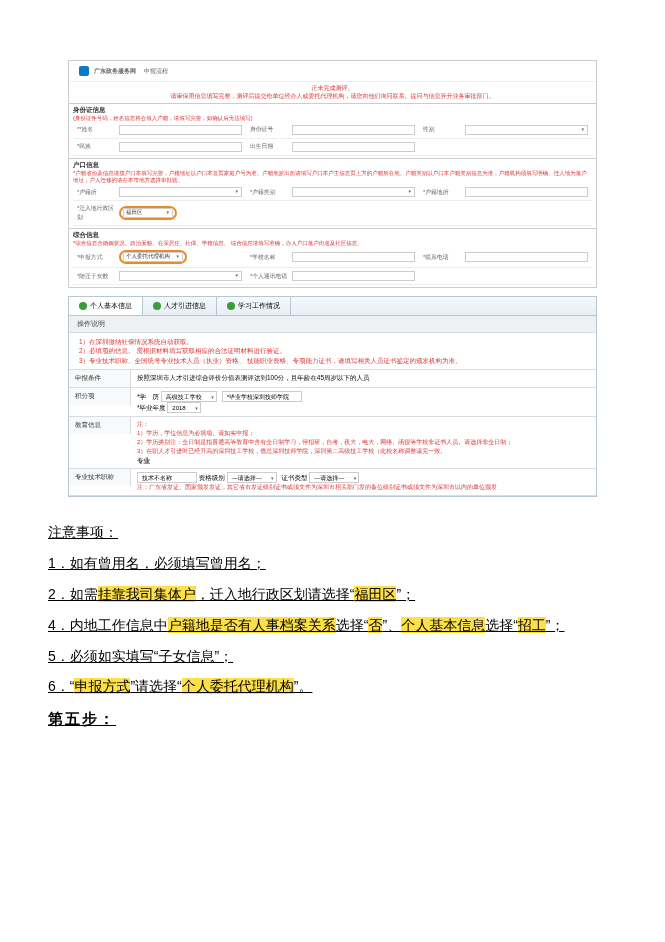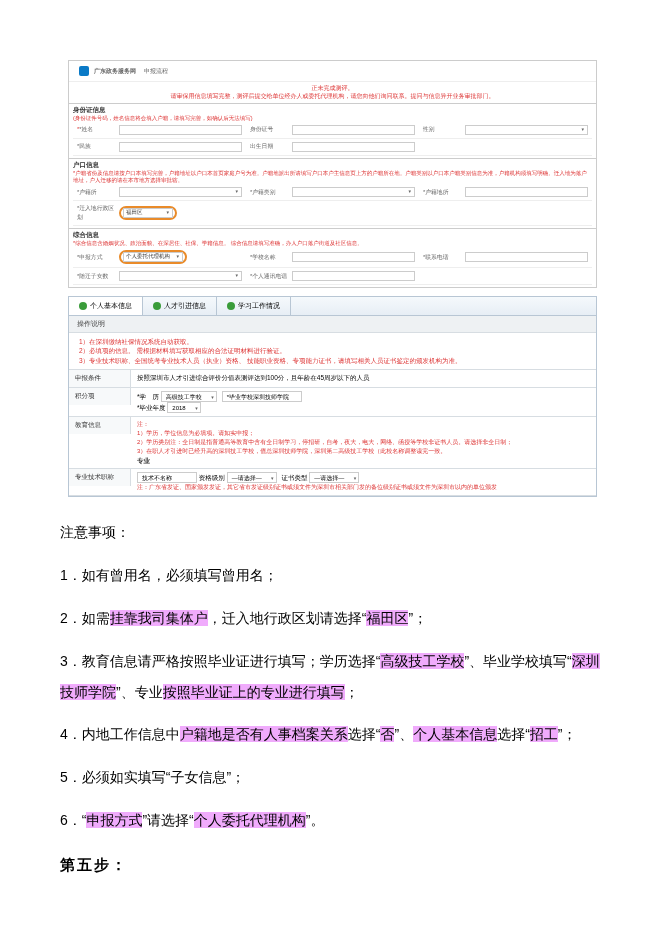--- a/index.html
+++ b/index.html
@@ -180,22 +180,22 @@
   }
   .rednote { color: #d33; font-size: 6px; }
 
   
   .doc {
     padding: 0 40px;
     font-size: 14px;
     line-height: 2.2;
     color: #000;
   }
-  .doc p { margin: 12px; }
-  .hl { background: #f0abfc; }
+  .doc p { margin: 0; text-decoration: underline; }
+  .hl { background: #fde047; }
   .step {
     font-size: 15px;
     font-weight: bold;
     margin: 30px 0 20px 0;
     letter-spacing: 2px;
   }
 </style>
 </head>
 <body>
 
@@ -367,23 +367,20 @@
   </div>
 
   <div class="doc">
     <p>注意事项：</p>
     <p>1．如有曾用名，必须填写曾用名；</p>
 
     <p>
       <span>2．如需</span><span class="hl">挂靠我司集体户</span><span>，迁入地行政区划请选择“</span><span class="hl">福田区</span><span>”；</span>
     </p>
 
-    <p>
-      <span>3．教育信息请严格按照毕业证进行填写；学历选择“</span><span class="hl">高级技工学校</span><span>”、毕业学校填写“</span><span class="hl">深圳技师学院</span><span>”、专业</span><span class="hl">按照毕业证上的专业进行填写</span><span>；</span>
-    </p>
 
     <p>
       <span>4．内地工作信息中</span><span class="hl">户籍地是否有人事档案关系</span><span>选择“</span><span class="hl">否</span><span>”、</span><span class="hl">个人基本信息</span><span>选择“</span><span class="hl">招工</span><span>”；</span>
     </p>
 
     <p>5．必须如实填写“子女信息”；</p>
 
     <p>
       <span>6．“</span><span class="hl">申报方式</span><span>”请选择“</span><span class="hl">个人委托代理机构</span><span>”。</span>
     </p>

